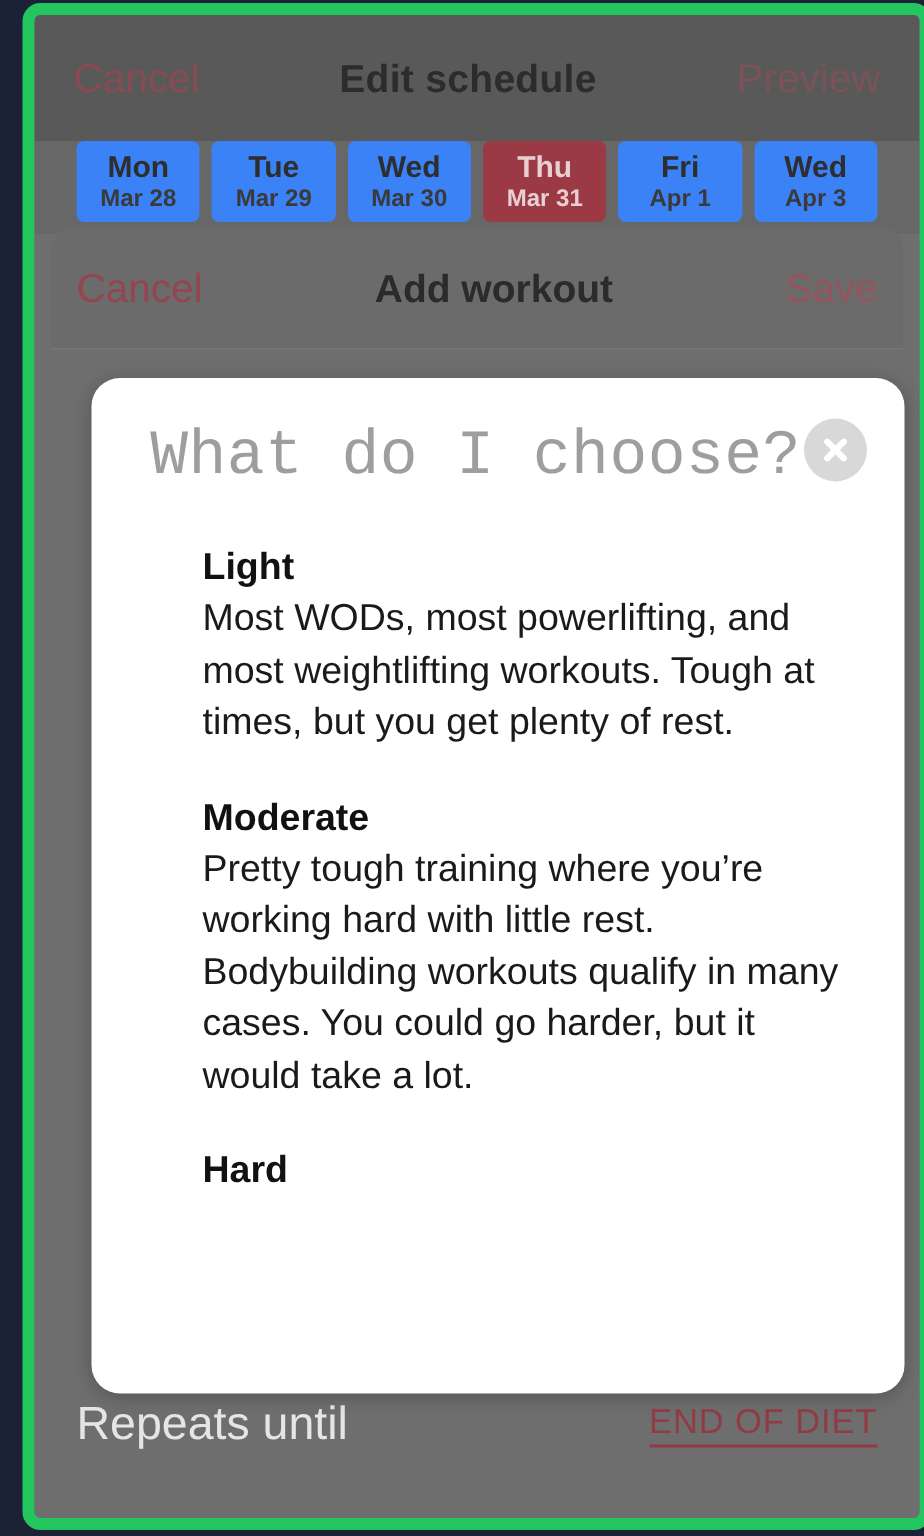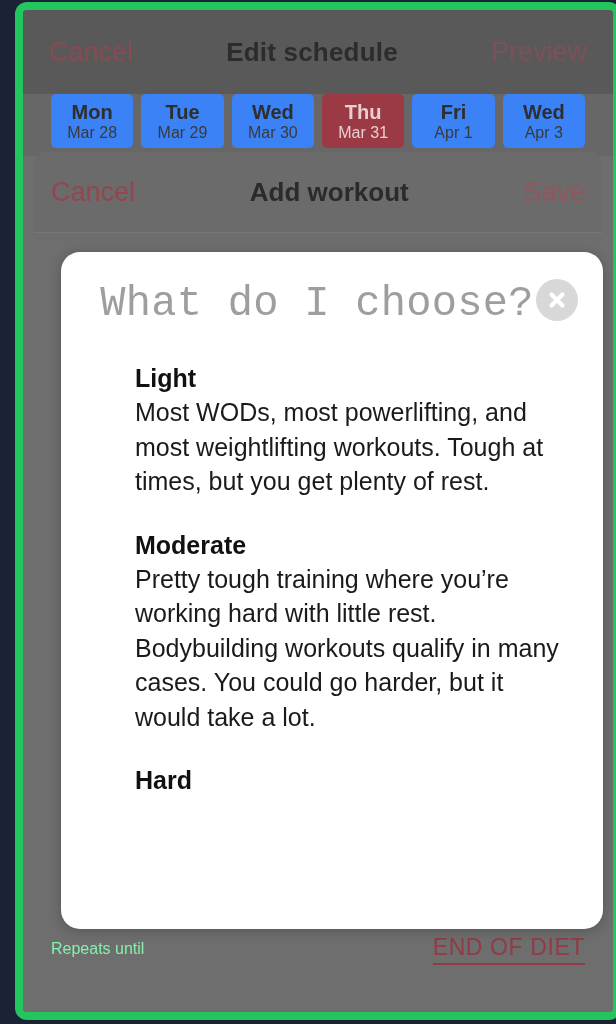--- a/index.html
+++ b/index.html
@@ -101,20 +101,21 @@
     font-size: 20px;
     font-weight: bold;
     color: #2e2e2e;
     line-height: 1.08;
   }
   .day-date {
     font-size: 16px;
     color: #3a3a3a;
     line-height: 1.15;
     margin-top: 1px;
+    font-weight: bold;
   }
   .day-cell.selected .day-name,
   .day-cell.selected .day-date { color: #e8cfd2; }
 
   
   .add-sheet {
     position: absolute;
     left: 11px;
     top: 142px;
     right: 11px;
@@ -158,22 +159,22 @@
     position: absolute;
     left: 0;
     top: 775px;
     width: 100%;
     height: 44px;
     display: flex;
     align-items: center;
     padding: 0 17px;
   }
   .repeats-label {
-    font-size: 16px;
-    color: #86efac;
+    font-size: 31px;
+    color: #e5e5e5;
     flex: 1 1 auto;
   }
   .repeats-value {
     font-size: 23px;
     letter-spacing: 0.6px;
     color: #913b45;
     border-bottom: 2px solid #913b45;
     padding-bottom: 2px;
     flex: 0 0 auto;
   }

